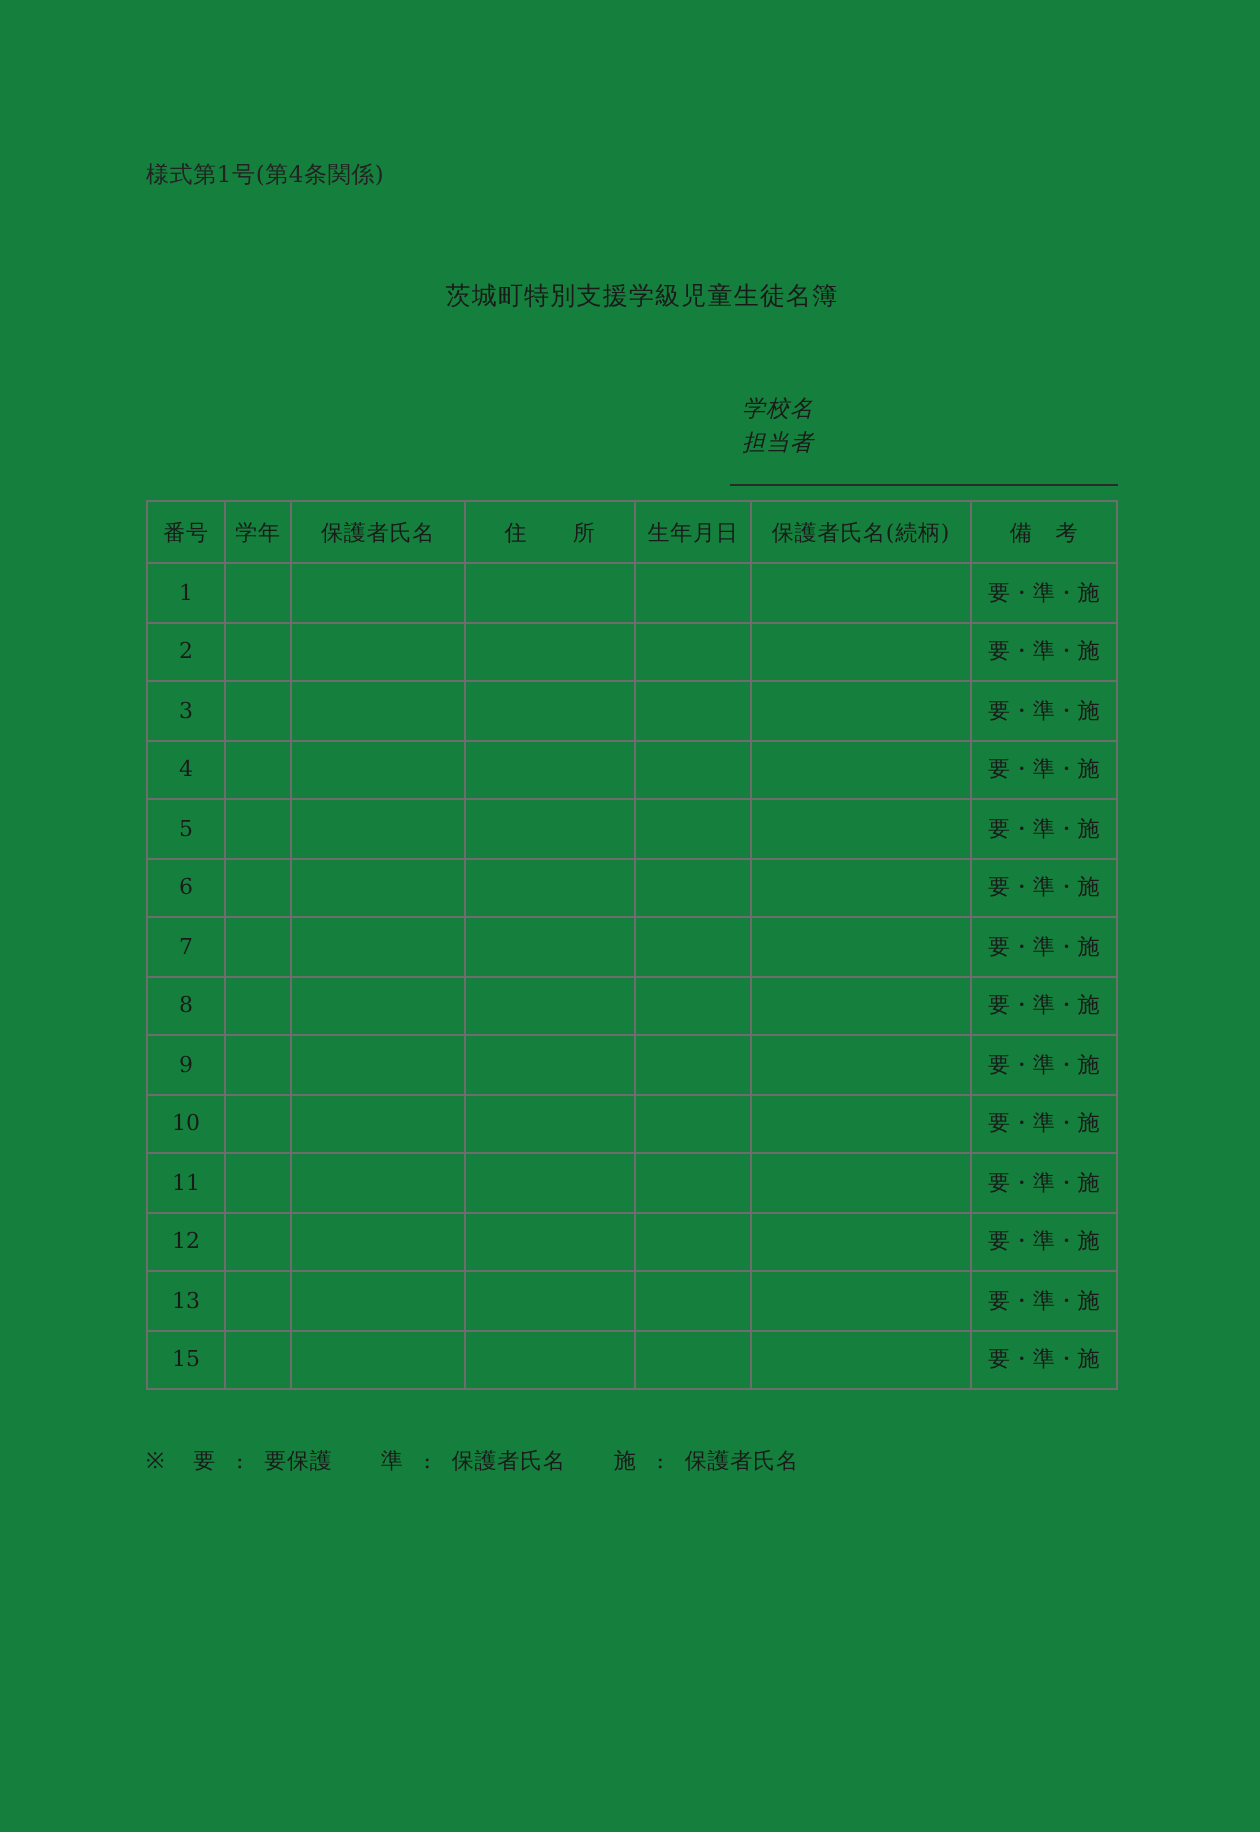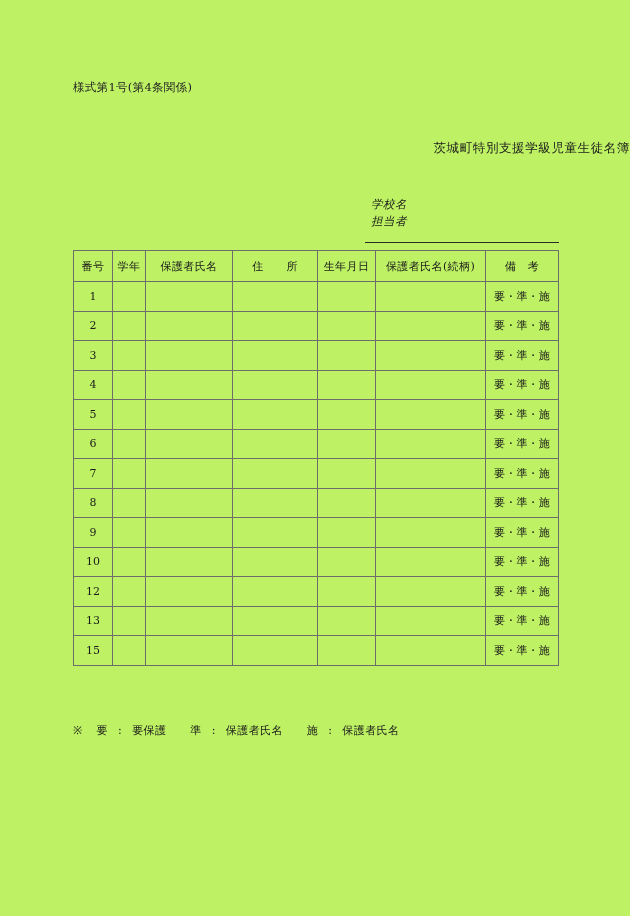--- a/index.html
+++ b/index.html
@@ -12,41 +12,41 @@
     height: 916px;
     position: relative;
     font-family: "DejaVu Serif", "Liberation Serif", serif;
     color: #1a1a1a;
     overflow: hidden;
   }
 
   .page {
     position: absolute;
     inset: 0;
-    background: #bef264;
+    background: #15803d;
   }
 
   
   .form-number {
     position: absolute;
     left: 73px;
     top: 80px;
     font-size: 11.5px;
     letter-spacing: 0.3px;
     white-space: nowrap;
     color: #222;
   }
 
   
   .doc-title {
     position: absolute;
     left: 0;
     right: 0;
     top: 140px;
-    text-align: right;
+    text-align: center;
     font-size: 12.5px;
     letter-spacing: 0.6px;
     color: #1a1a1a;
   }
   .doc-title-inner {
     display: inline-block;
     padding-left: 12px;
   }
 
   
@@ -249,20 +249,29 @@
         <tr>
           <td class="cell-no">10</td>
           <td class="cell-empty"></td>
           <td class="cell-empty"></td>
           <td class="cell-empty"></td>
           <td class="cell-empty"></td>
           <td class="cell-empty"></td>
           <td class="cell-remarks">要・準・施</td>
         </tr>
         <tr>
+          <td class="cell-no">11</td>
+          <td class="cell-empty"></td>
+          <td class="cell-empty"></td>
+          <td class="cell-empty"></td>
+          <td class="cell-empty"></td>
+          <td class="cell-empty"></td>
+          <td class="cell-remarks">要・準・施</td>
+        </tr>
+        <tr>
           <td class="cell-no">12</td>
           <td class="cell-empty"></td>
           <td class="cell-empty"></td>
           <td class="cell-empty"></td>
           <td class="cell-empty"></td>
           <td class="cell-empty"></td>
           <td class="cell-remarks">要・準・施</td>
         </tr>
         <tr>
           <td class="cell-no">13</td>

